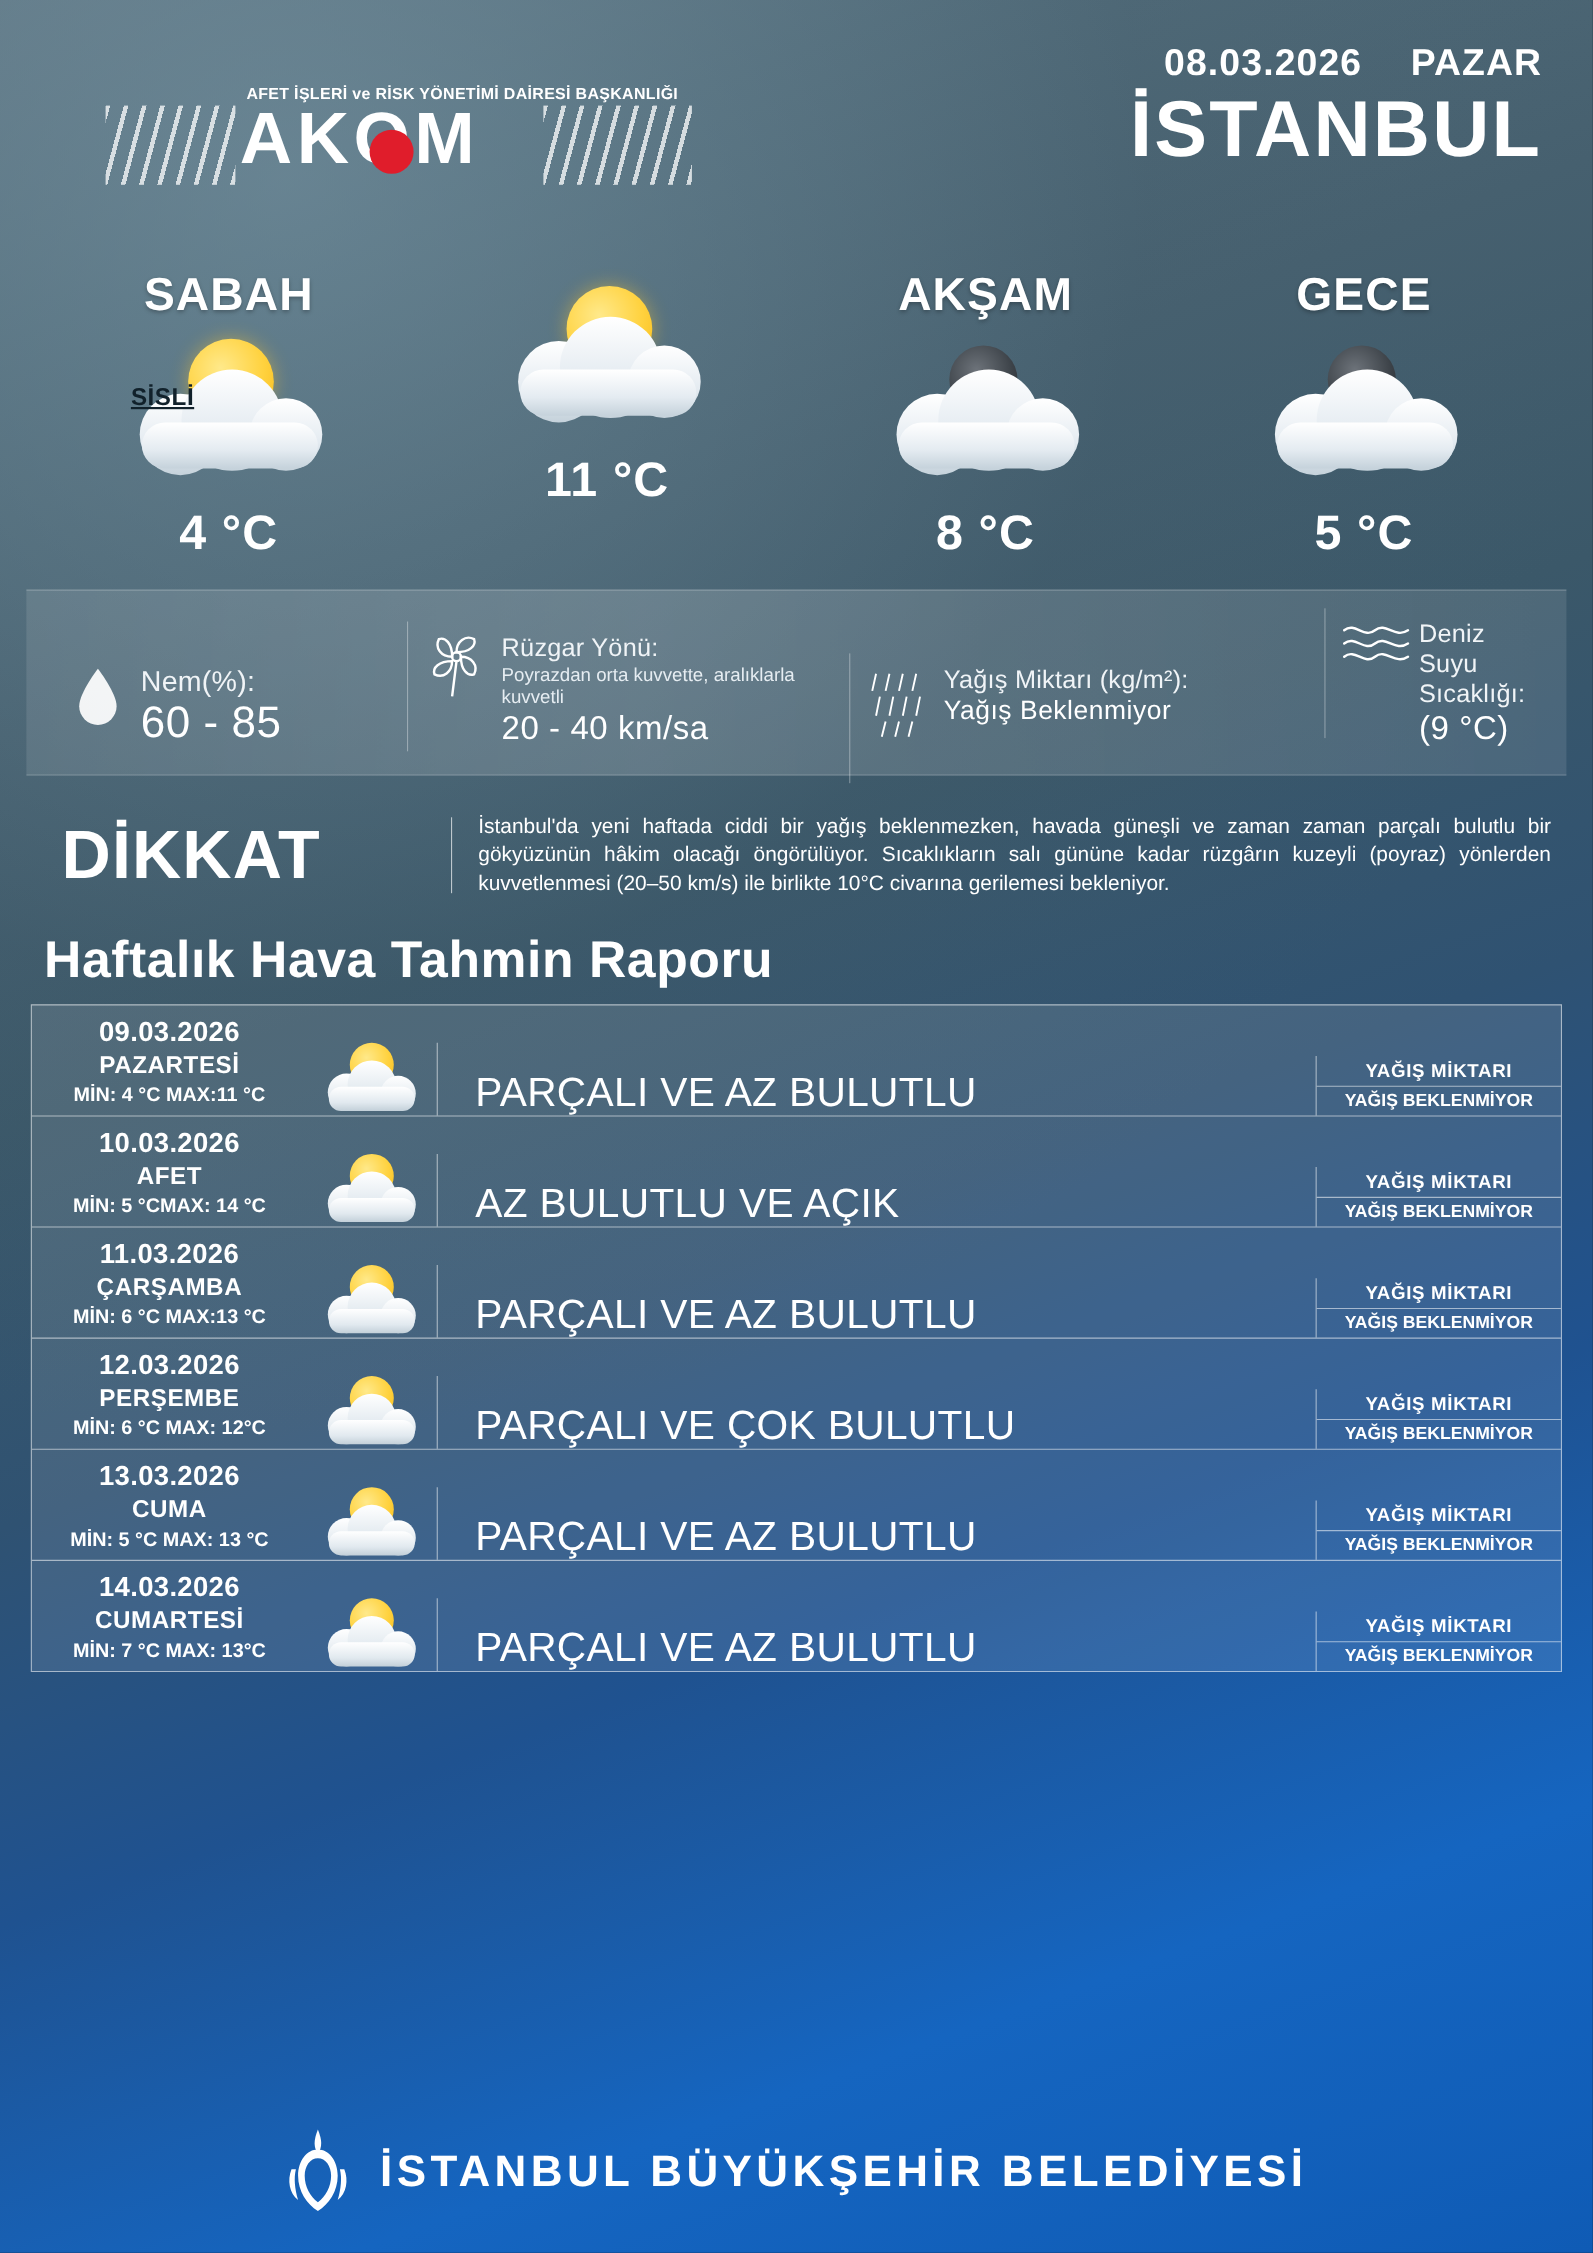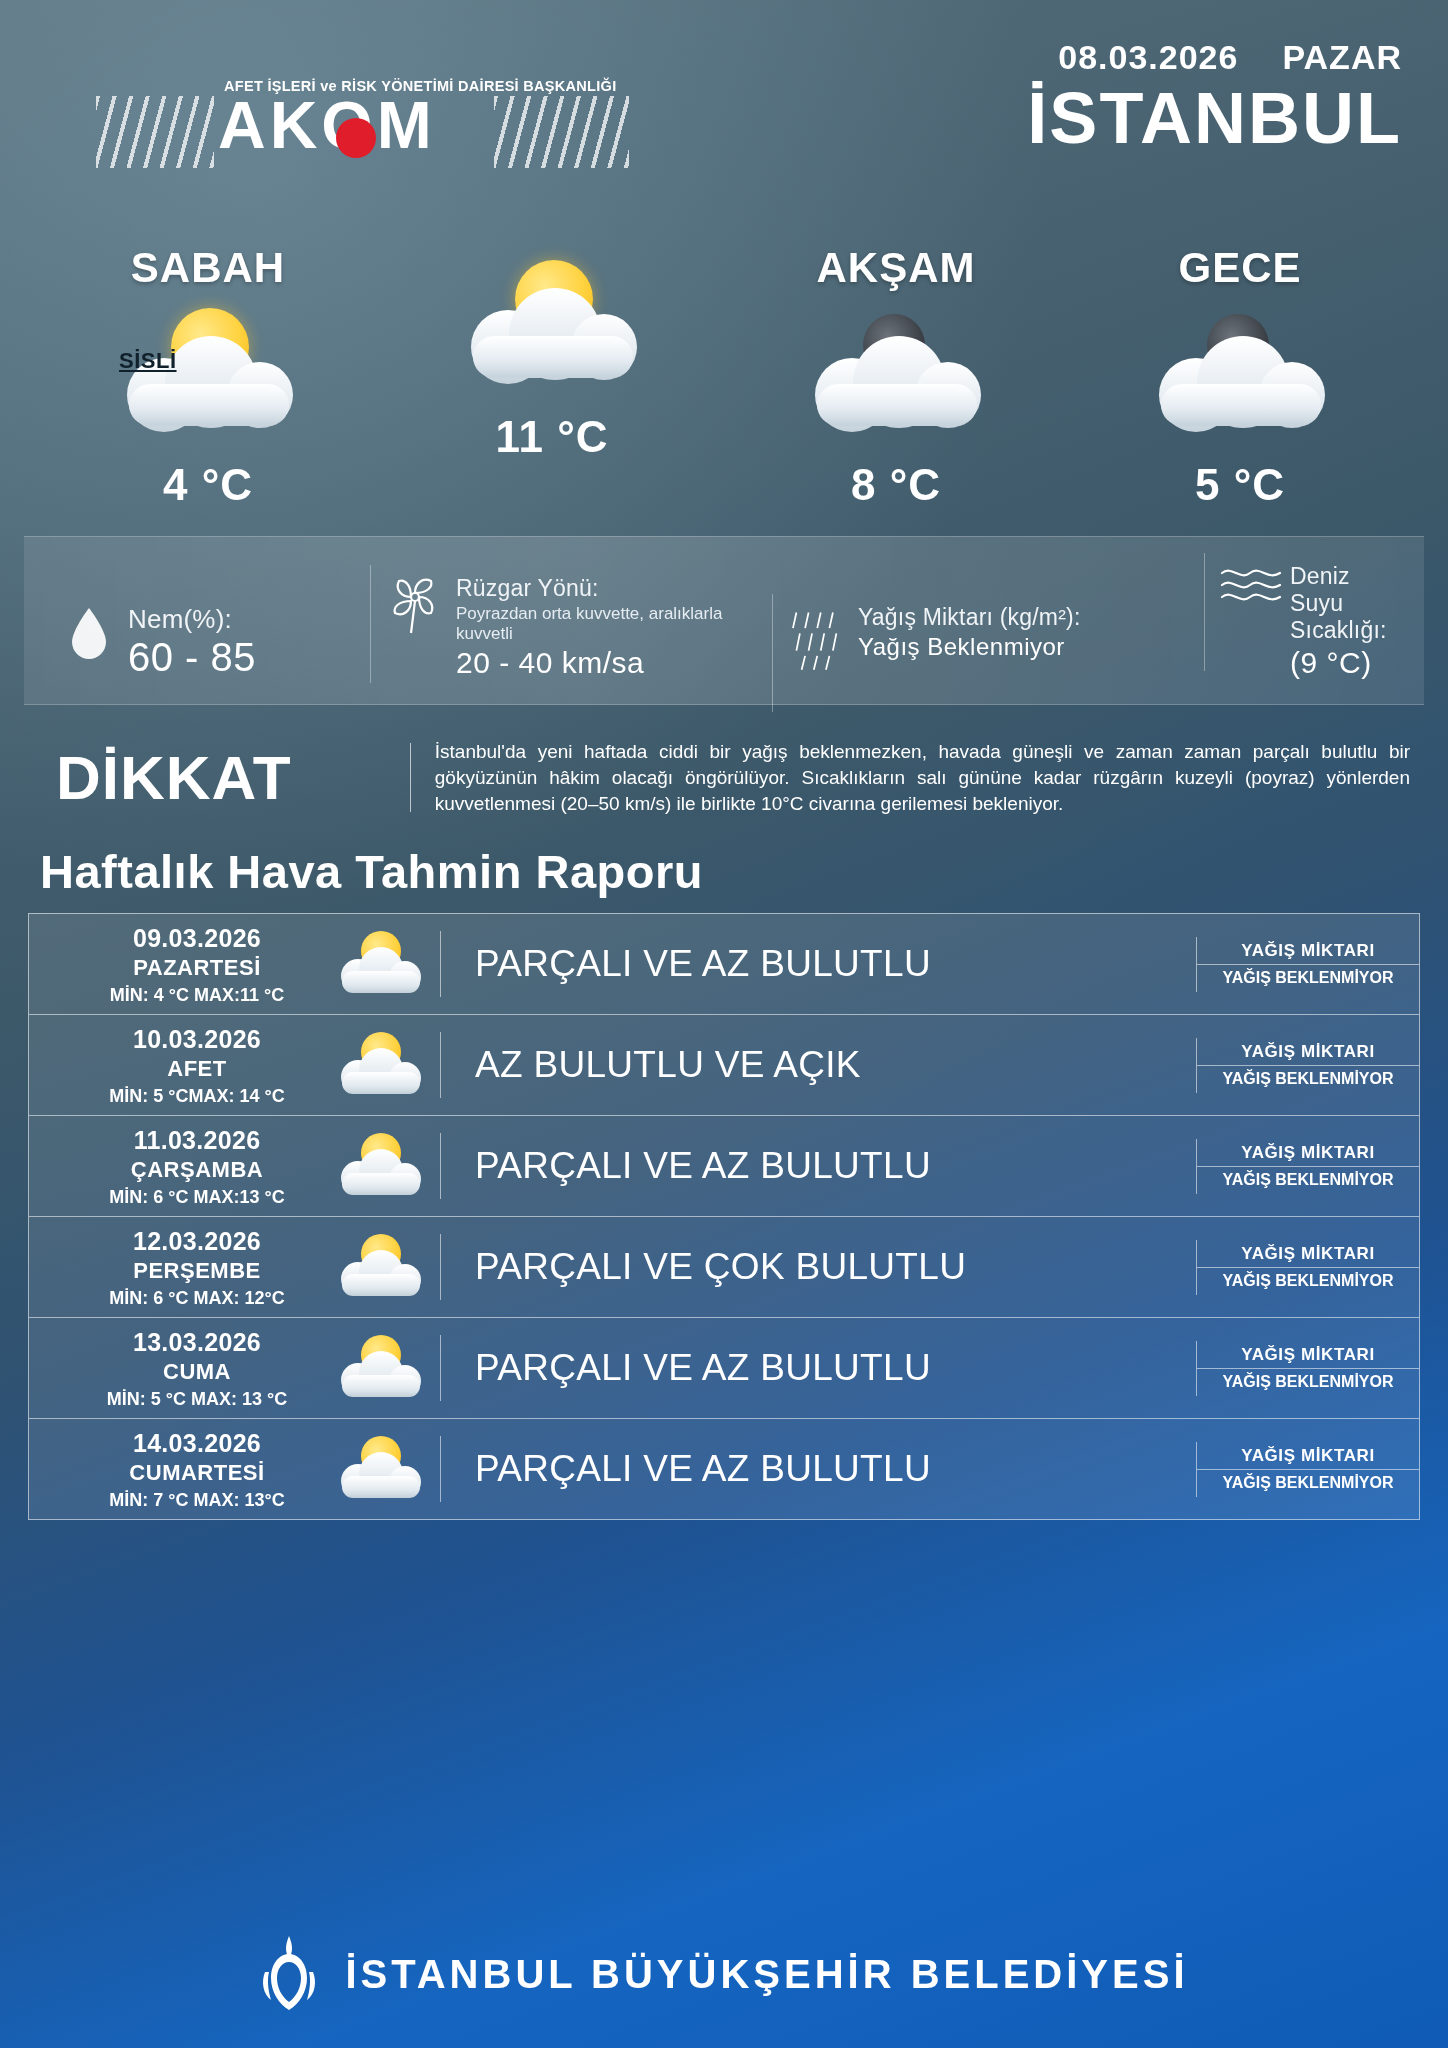--- a/index.html
+++ b/index.html
@@ -245,24 +245,23 @@
     letter-spacing: 0.5px;
   }
   .weekly {
     margin: 0 28px;
     border: 1px solid rgba(255,255,255,0.55);
     border-bottom: none;
     background: rgba(255,255,255,0.10);
   }
   .wrow {
     display: flex;
-    align-items: center;
+    align-items: flex-end;
     border-bottom: 1px solid rgba(255,255,255,0.55);
     min-height: 100px;
-    padding-left: 43px;
   }
   .w-date {
     width: 248px;
     flex: none;
     padding: 10px 8px 8px 10px;
     box-sizing: border-box;
     text-align: center;
   }
   .w-d1 { font-size: 25px; font-weight: bold; letter-spacing: 0.3px; }
   .w-d2 { font-size: 22px; font-weight: bold; letter-spacing: 0.5px; margin-top: 2px; }

